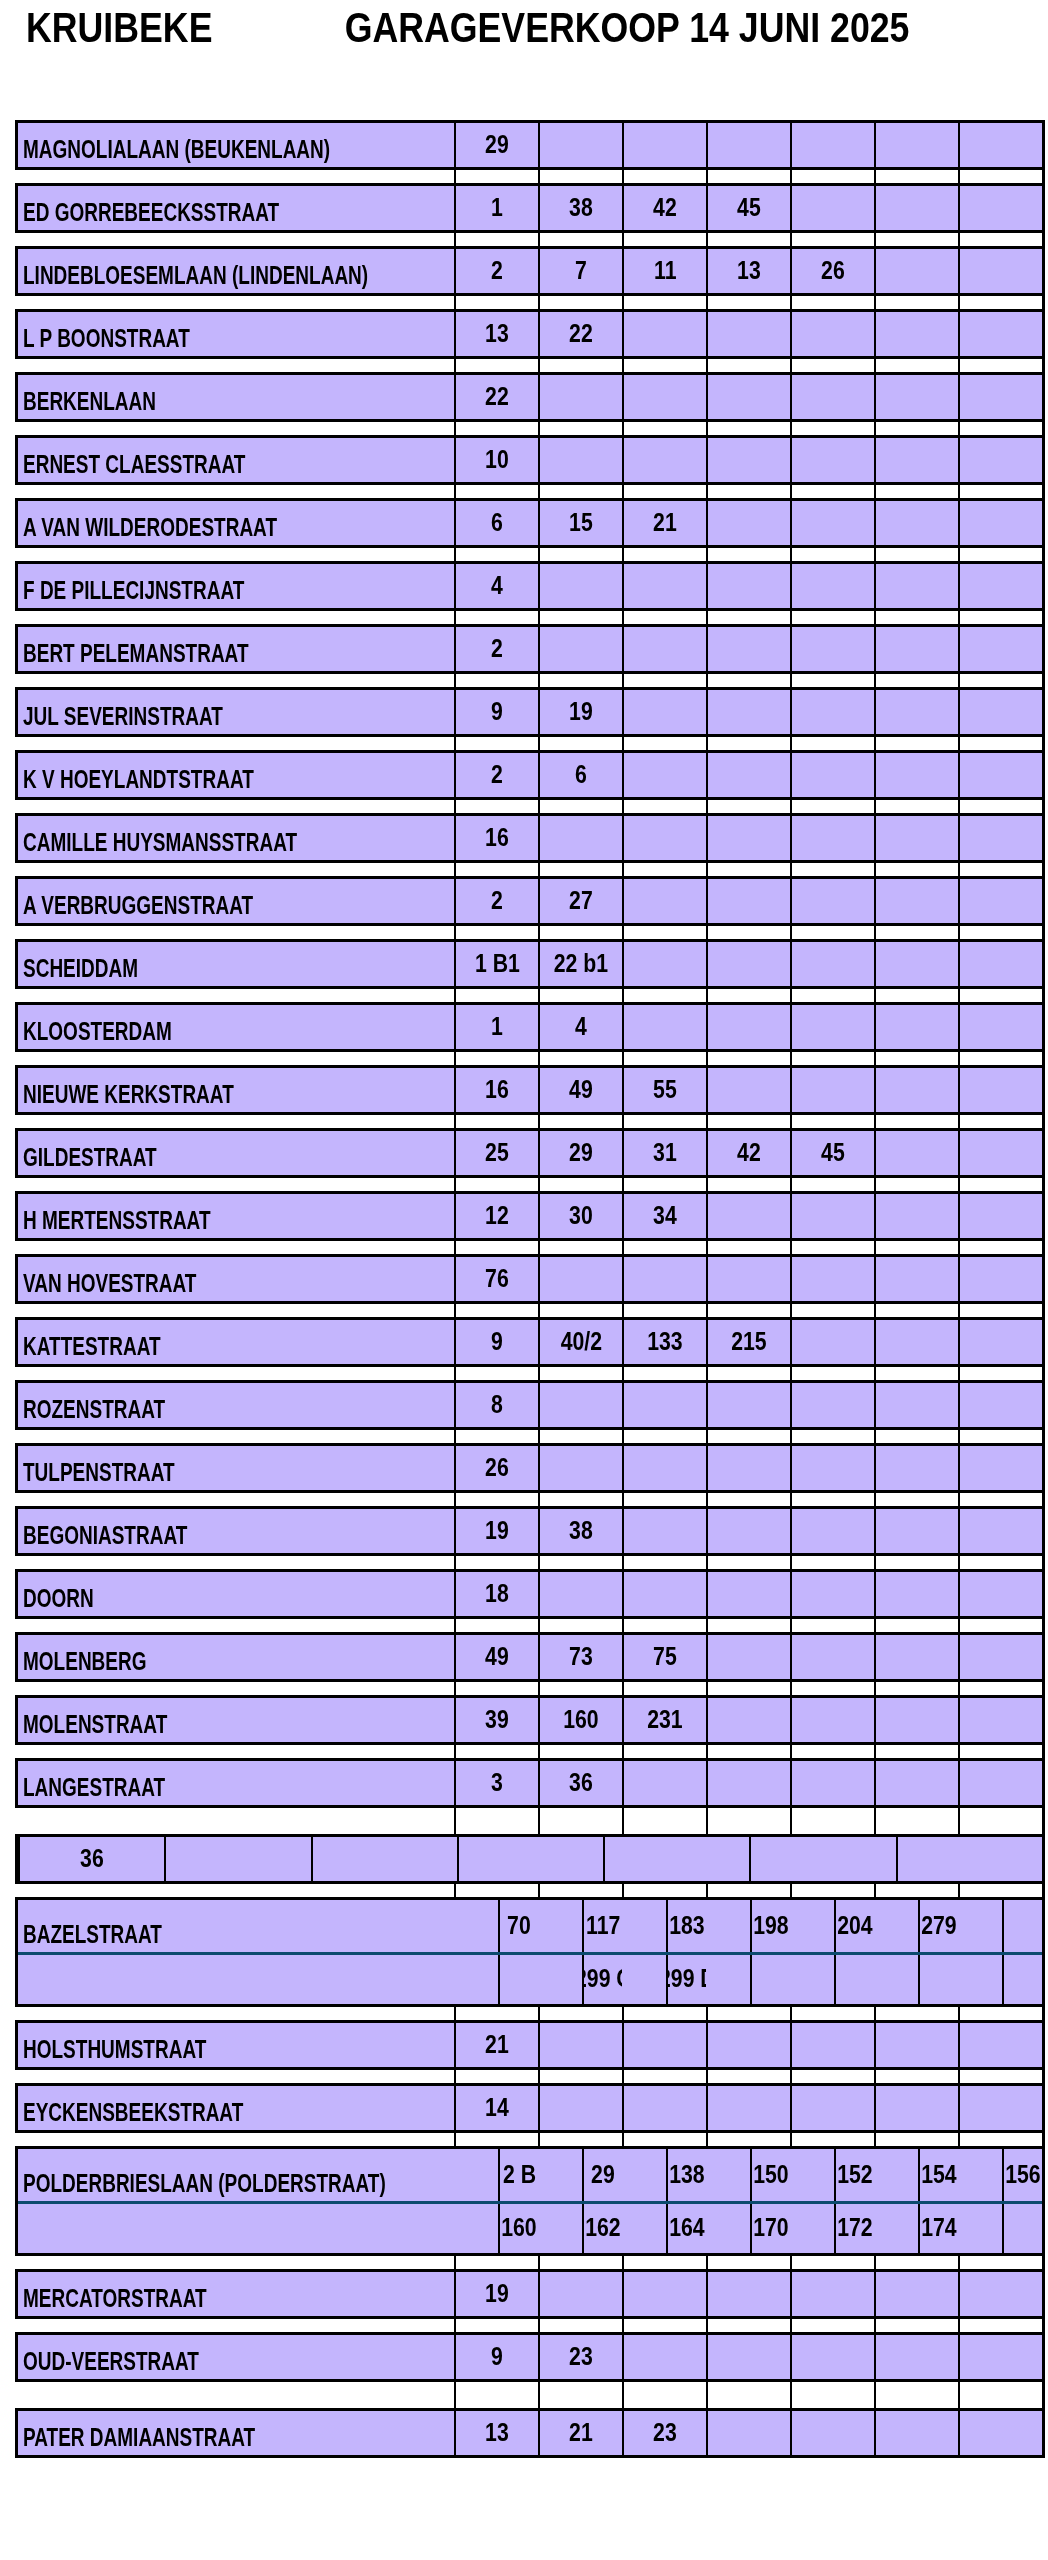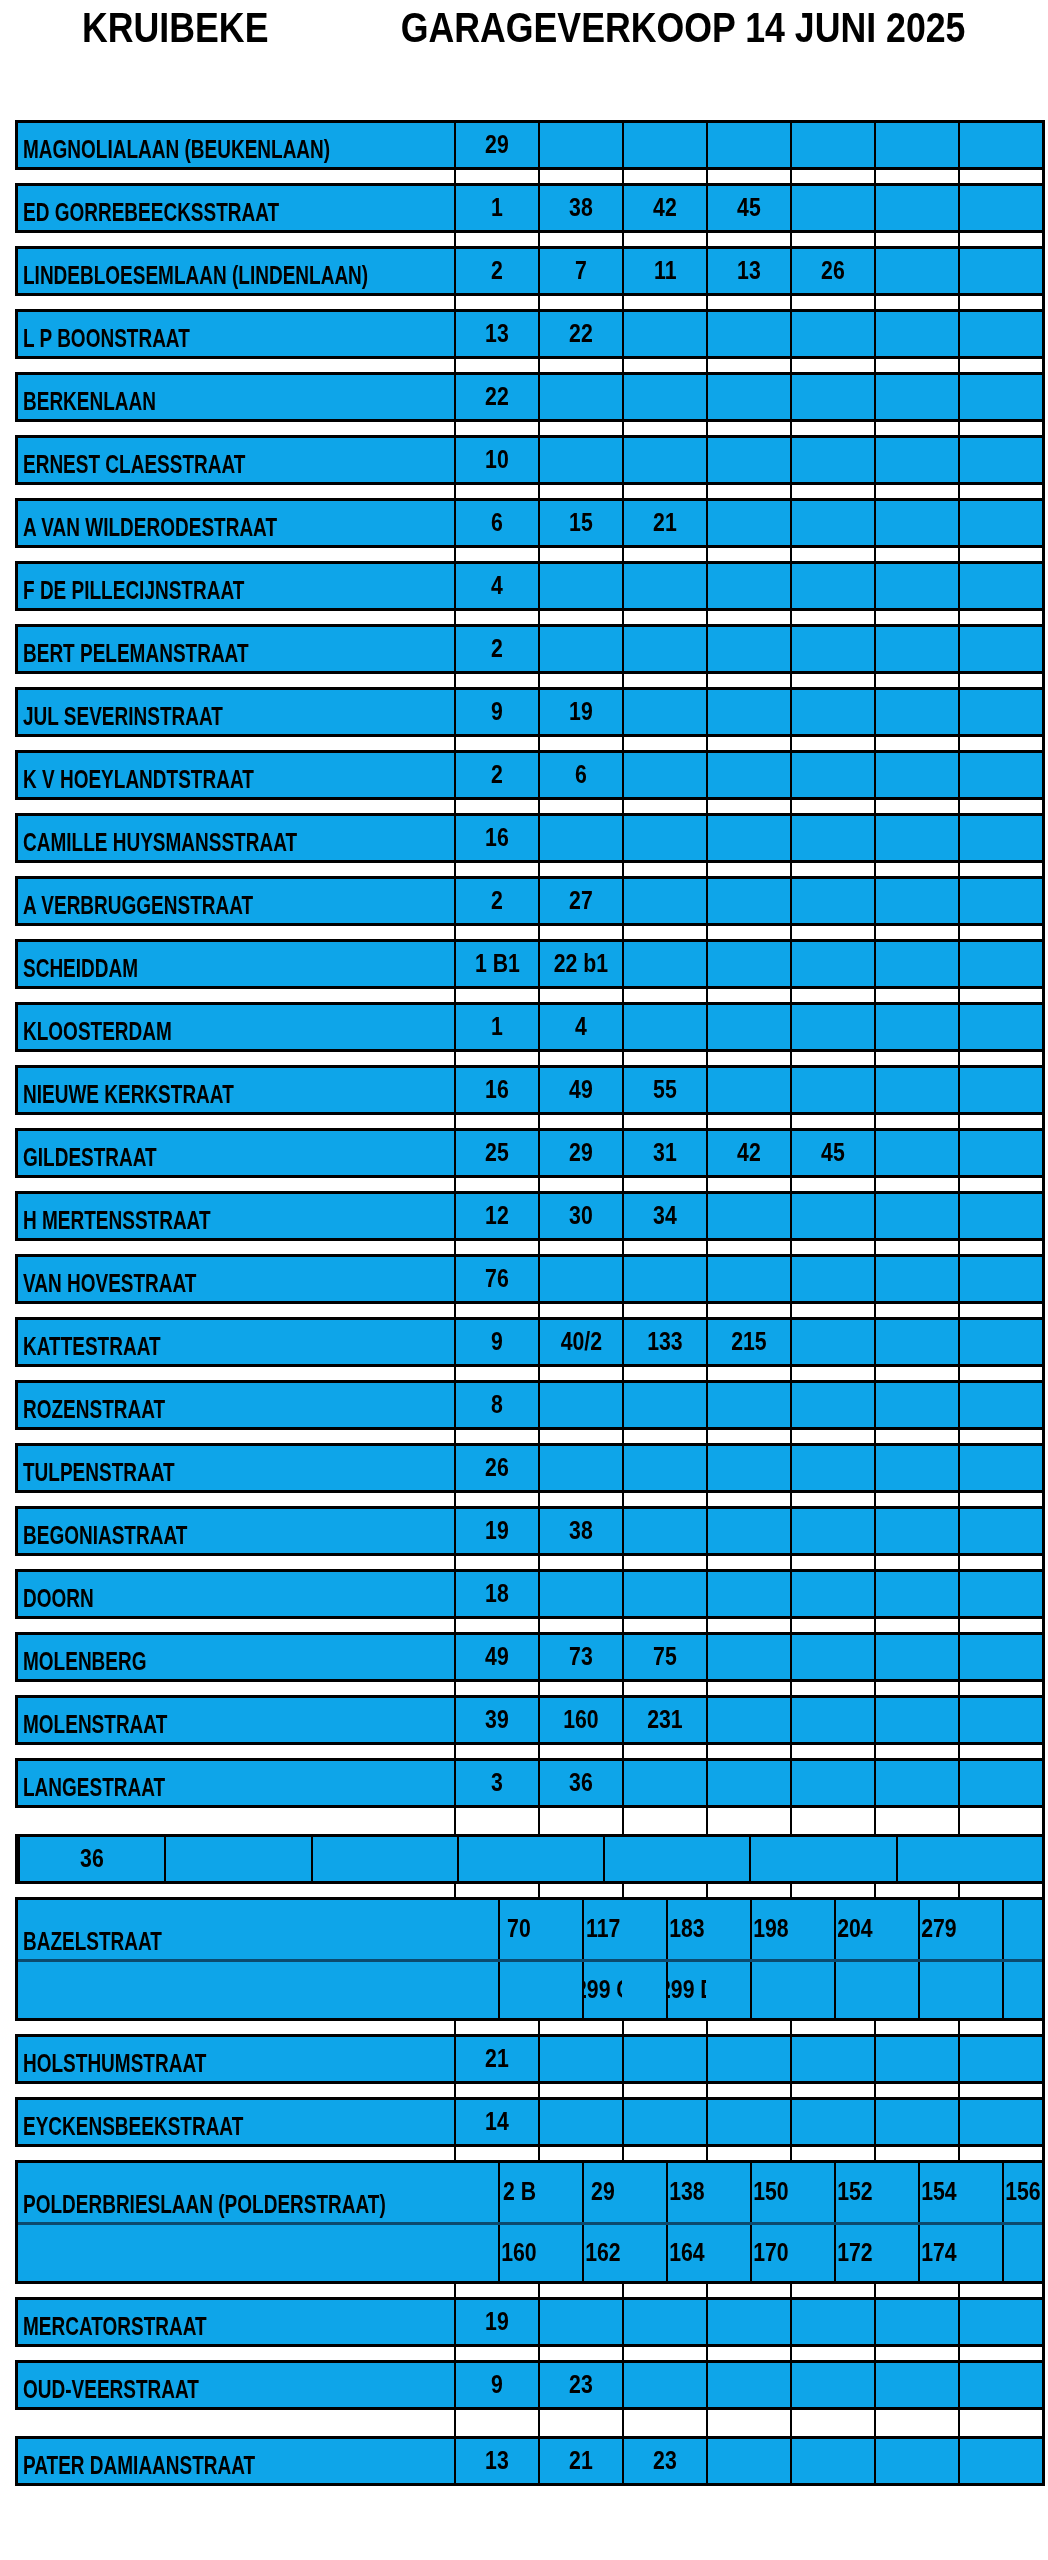--- a/index.html
+++ b/index.html
@@ -13,41 +13,41 @@
     font-family: "Liberation Sans", sans-serif;
     font-weight: bold;
     overflow: hidden;
   }
   .header {
     position: absolute;
     top: 5px;
     left: 0;
     right: 0;
     display: flex;
-    justify-content: center;
+    justify-content: flex-start;
     padding: 0 26px 0 26px;
   }
   .title {
     font-size: 42px;
     line-height: 46px;
     white-space: nowrap;
     letter-spacing: 0px;
   }
   .title.city  { transform: scaleX(0.85); transform-origin: left top; }
   .title.event { transform: scaleX(0.85); transform-origin: right top; }
 
   .street-table {
     position: absolute;
     left: 15px;
     top: 120px;
     width: 1030px;
   }
-  .block { border: 3px solid #000; background: #0ea5e9; }
+  .block { border: 3px solid #000; background: #c4b5fd; }
   .row { display: flex; height: 44px; }
-  .block.double .row { height: 59px; gap: 44px; }
+  .block.double .row { height: 52px; gap: 44px; }
   .row + .row { border-top: 3px solid #0c4a6e; }
 
   .name-cell {
     flex: 0 0 436px;
     width: 436px;
     display: flex;
     align-items: flex-end;
     padding: 0 0 5px 5px;
     overflow: hidden;
   }

